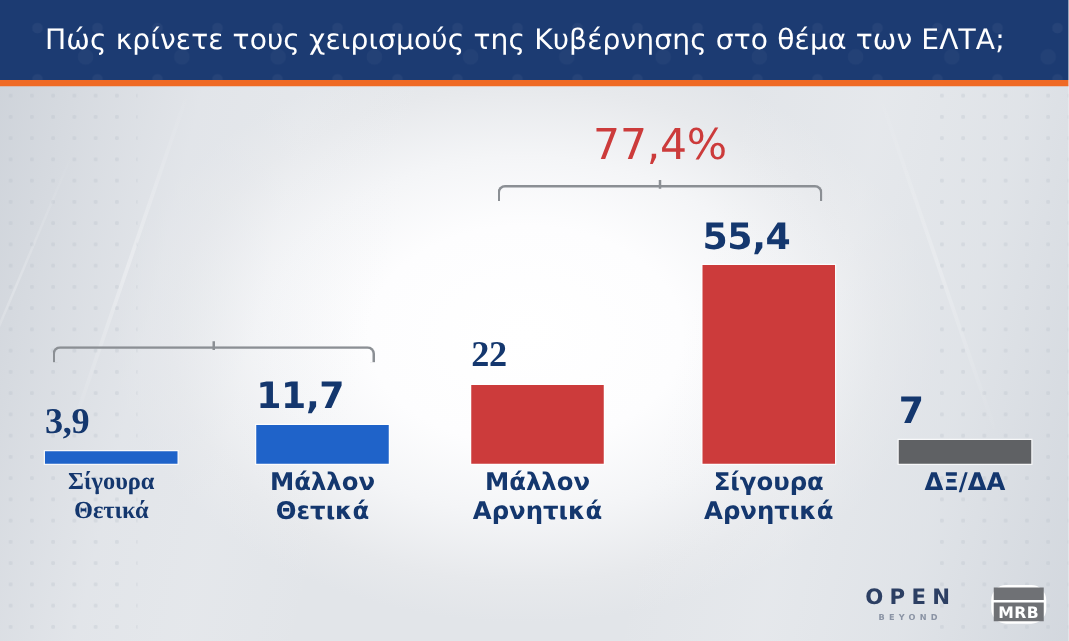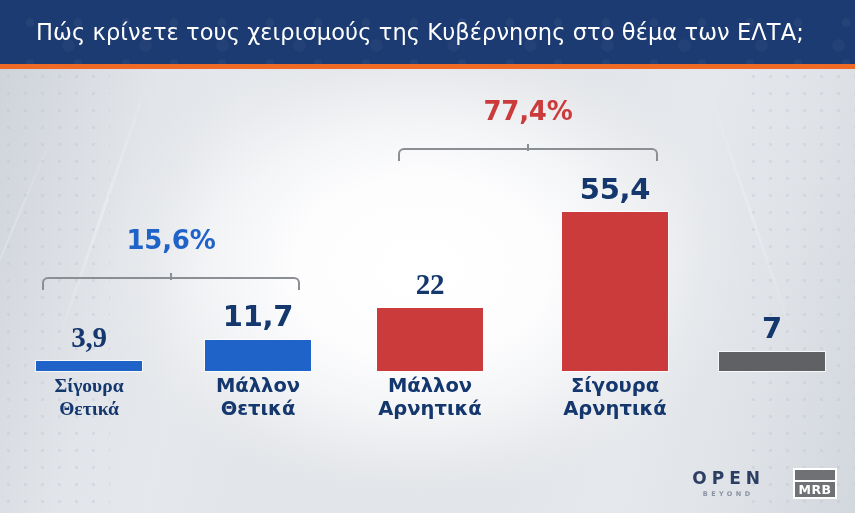--- a/index.html
+++ b/index.html
@@ -109,21 +109,20 @@
     box-shadow: 0 0 0 1px rgba(255,255,255,0.75);
   }
   .bar.blue { background: #1f63c9; }
   .bar.red  { background: #cc3b3b; }
   .bar.grey { background: #5f6164; }
 
   .bar-value {
     position: absolute;
     left: 0;
     width: 100%;
-    text-align: center;
     color: #14376e;
     font-weight: bold;
     font-size: 29px;
     letter-spacing: -0.3px;
     white-space: nowrap;
   }
   .bar-label {
     position: absolute;
     left: -22px;
     width: calc(100% + 44px);
@@ -150,22 +149,22 @@
     left: 50%;
     top: -6px;
     width: 2px;
     height: 7px;
     background: #8b8f94;
     transform: translateX(-50%);
   }
   .bracket-value {
     position: absolute;
     text-align: center;
-    font-weight: bold;
-    font-size: 26px;
+    font-weight: normal;
+    font-size: 34px;
     letter-spacing: -0.2px;
     white-space: nowrap;
   }
   .bracket-value.blue { color: #1f63c9; }
   .bracket-value.red  { color: #cc3b3b; }
 
   
   .logos {
     position: absolute;
     right: 18px; bottom: 14px;
@@ -187,20 +186,21 @@
     font-weight: bold;
     letter-spacing: 3.4px;
     padding-left: 4px;
     margin-top: 4px;
   }
   .mrb-logo {
     width: 44px;
     background: #ffffff;
     padding: 2px;
     box-sizing: border-box;
+    border-radius: 12px;
   }
   .mrb-bar {
     height: 10px;
     background: #6f7175;
     margin-bottom: 2px;
   }
   .mrb-word {
     background: #6f7175;
     color: #ffffff;
     font-size: 12.5px;
@@ -224,21 +224,20 @@
   <div class="bg-streak" style="left:700px; top:70px; width:3px; height:300px; transform: rotate(-19deg); opacity:.4;"></div>
 
   <div class="titlebar">
     <div class="title-text">Πώς κρίνετε τους χειρισμούς της Κυβέρνησης στο θέμα των ΕΛΤΑ;</div>
   </div>
   <div class="accent-stripe"></div>
 
   <div class="plot">
 
     <div class="bracket" style="left:42px; top:209px; width:258px;"></div>
-    <div class="bracket-value blue" style="left:42px; top:157px; width:258px;">15,6%</div>
 
     <div class="bracket" style="left:398px; top:80px; width:260px;"></div>
     <div class="bracket-value red" style="left:398px; top:28px; width:260px;">77,4%</div>
 
     <div class="bar-group" style="left:36px; top:0; width:106px; height:303px;font-family:Liberation Serif, serif;">
       <div class="bar-value" style="bottom:17px;">3,9</div>
       <div class="bar blue" style="height:10px;"></div>
       <div class="bar-label" style="top:307px;">Σίγουρα
 Θετικά</div>
     </div>
@@ -260,20 +259,21 @@
     <div class="bar-group" style="left:562px; top:0; width:106px; height:303px;">
       <div class="bar-value" style="bottom:165px;">55,4</div>
       <div class="bar red" style="height:159px;"></div>
       <div class="bar-label" style="top:307px;">Σίγουρα
 Αρνητικά</div>
     </div>
 
     <div class="bar-group" style="left:719px; top:0; width:106px; height:303px;">
       <div class="bar-value" style="bottom:26px;">7</div>
       <div class="bar grey" style="height:19px;"></div>
+      <div class="bar-label" style="top:307px;">ΔΞ/ΔΑ</div>
     </div>
   </div>
 
   <div class="logos">
     <div class="open-logo">
       <div class="open-word">OPEN</div>
       <div class="open-sub">BEYOND</div>
     </div>
     <div class="mrb-logo">
       <div class="mrb-bar"></div>

